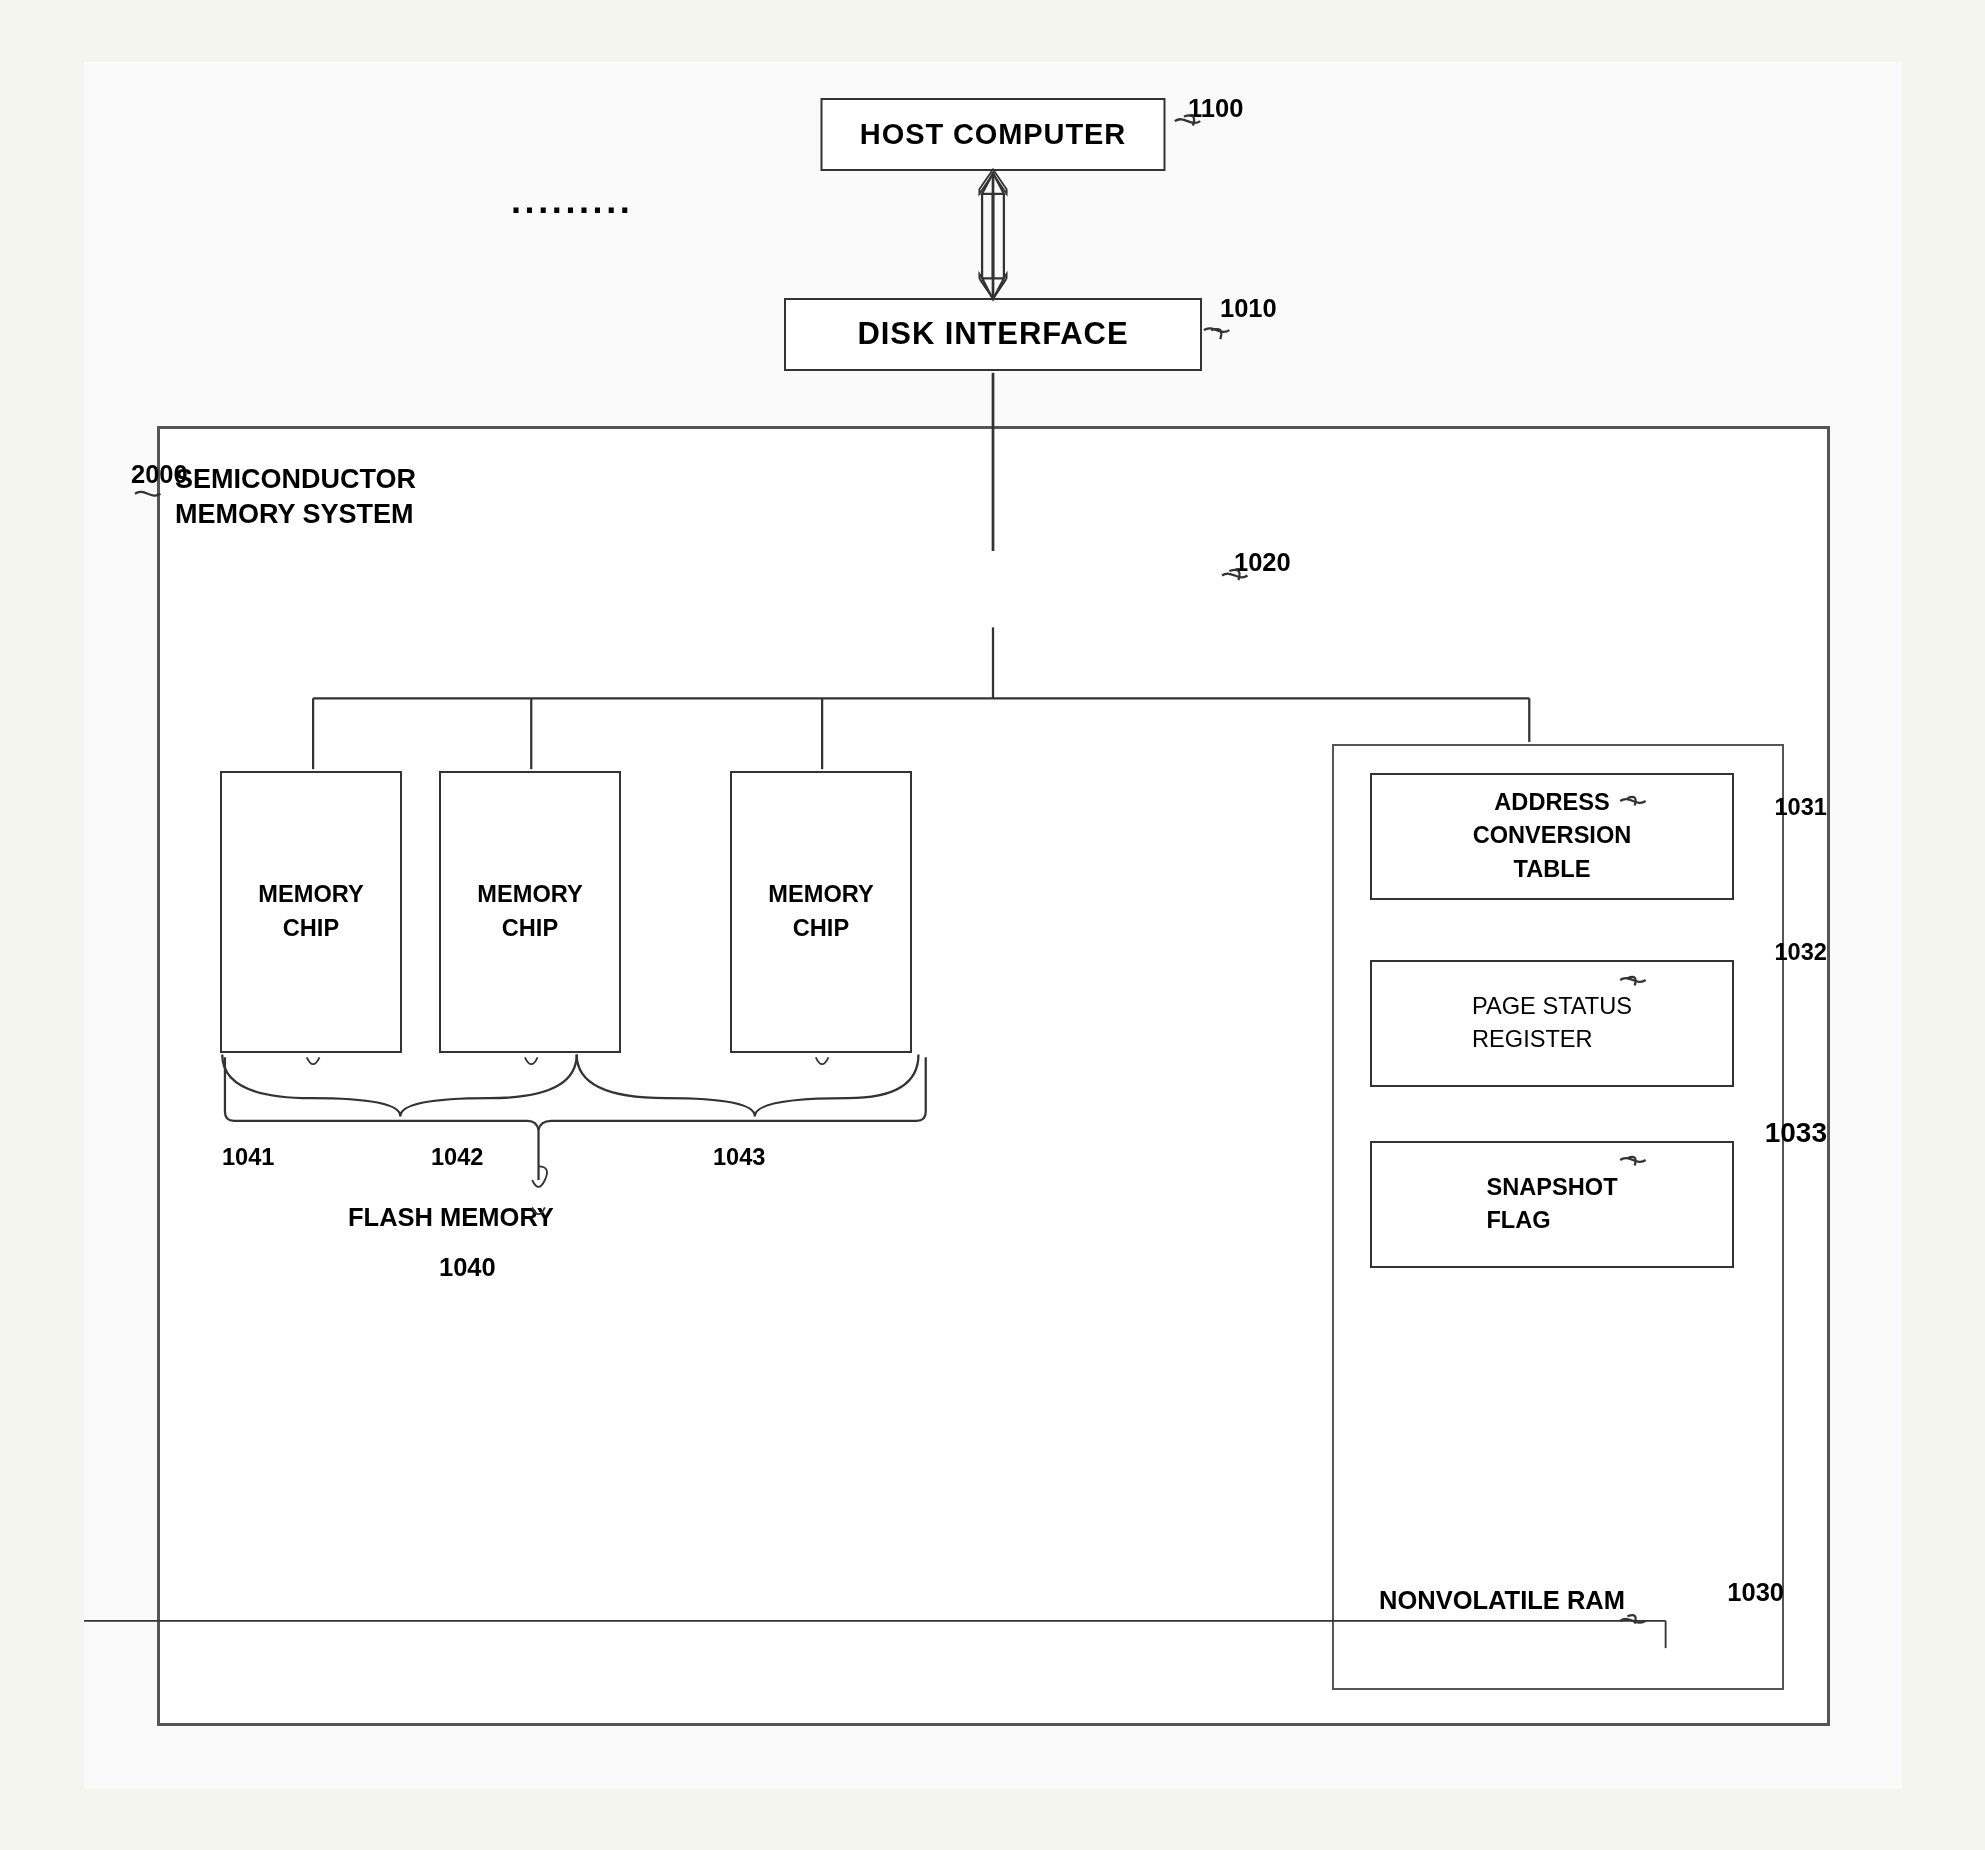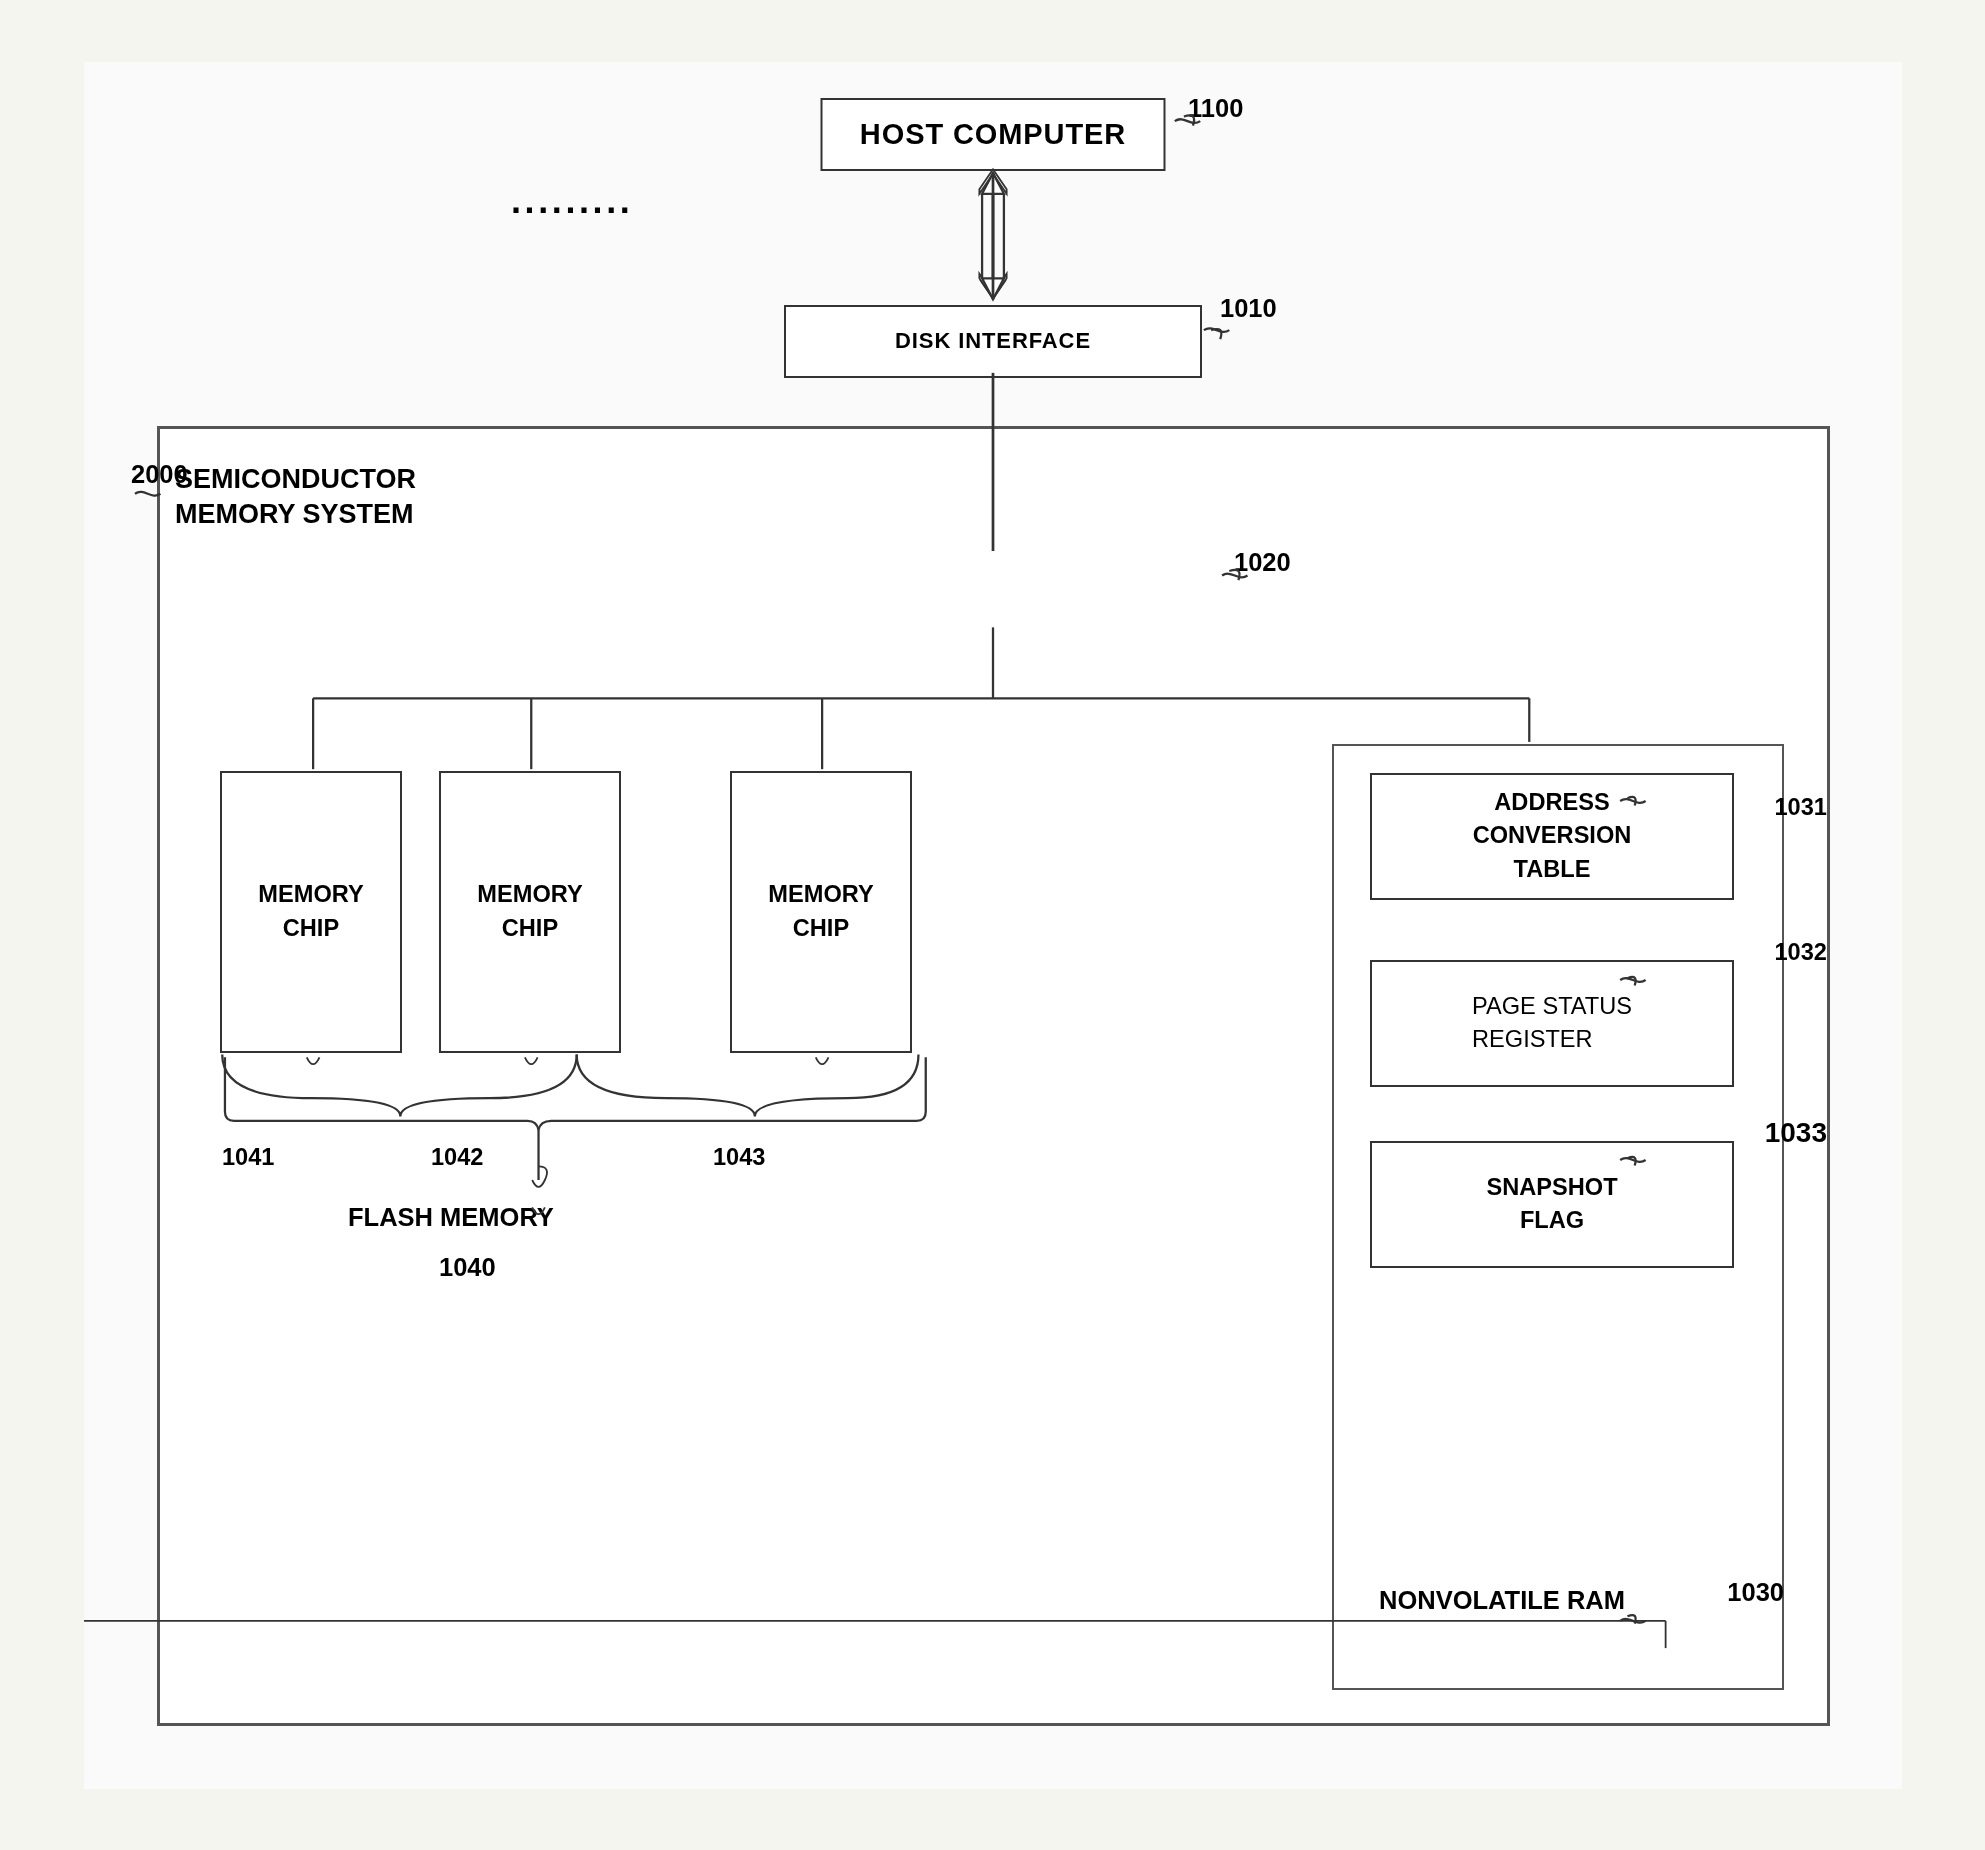--- a/index.html
+++ b/index.html
@@ -52,24 +52,23 @@
       top: 236px;
       left: 50%;
       transform: translateX(-50%);
       width: 418px;
       height: 73px;
       border: 2.7px solid #333;
       background: white;
       display: flex;
       align-items: center;
       justify-content: center;
-      font-size: 22px;
+      font-size: 31px;
       font-weight: bold;
       letter-spacing: 0.9px;
-      margin-top: 7px;
     }
 
     
     .label-1010 {
       position: absolute;
       top: 232px;
       left: calc(50% + 227px);
       font-size: 25.5px;
       font-weight: bold;
     }
@@ -273,21 +272,21 @@
 
   <div class="flash-memory-label">FLASH MEMORY</div>
   <div class="label-1040">1040</div>
 
   <div style="position:absolute; top:682px; right:118px; width:452px; height:946px; border:2.7px solid #555; background:white;">
 
     <div style="position:absolute; top:27px; left:36px; width:364px; height:127px; border:2.7px solid #333; background:white; display:flex; align-items:center; justify-content:center; font-size:23.6px; font-weight:bold; text-align:center; line-height:1.4;">ADDRESS<br>CONVERSION<br>TABLE</div>
 
     <div style="position:absolute; top:214px; left:36px; width:364px; height:127px; border:2.7px solid #333; background:white; display:flex; align-items:center; justify-content:center; font-size:23.6px; font-weight:normal; line-height:1.4;">PAGE STATUS<br>REGISTER</div>
 
-    <div style="position:absolute; top:395px; left:36px; width:364px; height:127px; border:2.7px solid #333; background:white; display:flex; align-items:center; justify-content:center; font-size:23.6px; font-weight:bold; text-align:center; line-height:1.4;">SNAPSHOT<br>FLAG</div>
+    <div style="position:absolute; top:395px; left:36px; width:364px; height:127px; border:2.7px solid #333; background:white; display:flex; align-items:center; justify-content:center; font-size:23.6px; font-weight:bold; line-height:1.4;">SNAPSHOT<br>FLAG</div>
 
     <div style="position:absolute; bottom:73px; left:45px; font-size:25.5px; font-weight:bold;">NONVOLATILE RAM</div>
   </div>
 
   <div class="label-1031">1031</div>
   <div class="label-1032">1032</div>
   <div class="label-1033">1033</div>
   <div class="label-1030">1030</div>
 
   <svg class="svg-overlay" viewBox="0 0 2000 1900" xmlns="http://www.w3.org/2000/svg">

